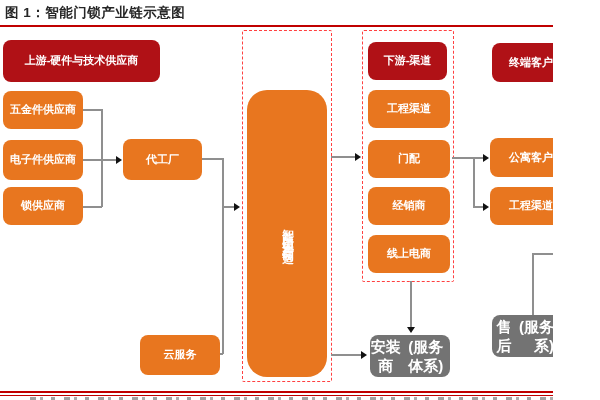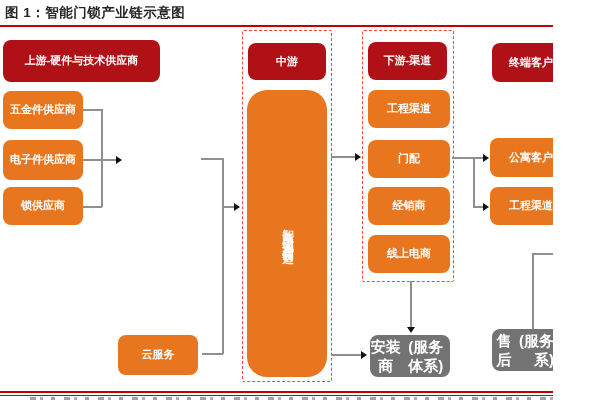--- a/index.html
+++ b/index.html
@@ -93,37 +93,37 @@
   <div class="vline" style="left:585px;top:157px;height:98px;"></div>
   <div class="hline" style="left:577px;top:157px;width:9px;"></div>
   <div class="arr l" style="left:571px;top:154px;"></div>
   <div class="hline" style="left:577px;top:206px;width:9px;"></div>
   <div class="arr l" style="left:571px;top:203px;"></div>
 
   <div class="node hdr" style="left:3px;top:40px;width:157px;height:42px;">上游-硬件与技术供应商</div>
   <div class="node org" style="left:3px;top:91px;width:80px;height:38px;">五金件供应商</div>
   <div class="node org" style="left:3px;top:140px;width:80px;height:40px;">电子件供应商</div>
   <div class="node org" style="left:3px;top:187px;width:80px;height:38px;">锁供应商</div>
-  <div class="node org" style="left:118px;top:335px;width:80px;height:40px;">云服务</div>
+  <div class="node org" style="left:123px;top:139px;width:79px;height:41px;">代工厂</div>
+  <div class="node org" style="left:140px;top:335px;width:80px;height:40px;">云服务</div>
 
-  <div class="node hdr" style="left:248px;top:43px;width:78px;height:37px;">中游</div>
   <div class="node producer" style="left:247px;top:90px;width:80px;height:287px;">智能门锁生产与制造</div>
 
   <div class="node hdr" style="left:368px;top:42px;width:79px;height:38px;">下游-渠道</div>
   <div class="node org" style="left:368px;top:90px;width:82px;height:38px;">工程渠道</div>
   <div class="node org" style="left:368px;top:140px;width:82px;height:38px;">门配</div>
   <div class="node org" style="left:368px;top:187px;width:82px;height:38px;">经销商</div>
   <div class="node org" style="left:368px;top:235px;width:82px;height:38px;">线上电商</div>
 
   <div class="node hdr" style="left:492px;top:43px;width:78px;height:39px;">终端客户</div>
   <div class="node org" style="left:490px;top:138px;width:82px;height:39px;">公寓客户</div>
   <div class="node org" style="left:490px;top:187px;width:82px;height:38px;">工程渠道</div>
 
   <div class="node brn" style="left:370px;top:335px;width:80px;height:42px;">
     <span>安装商</span>
     <span>(服务体系)</span>
   </div>
-  <div class="node brn" style="left:492px;top:329px;width:80px;height:42px;">
+  <div class="node brn" style="left:492px;top:315px;width:80px;height:42px;">
     <span>售后</span>
     <span>(服务体系)</span>
   </div>
 
 </div>
 
 </body></html>

